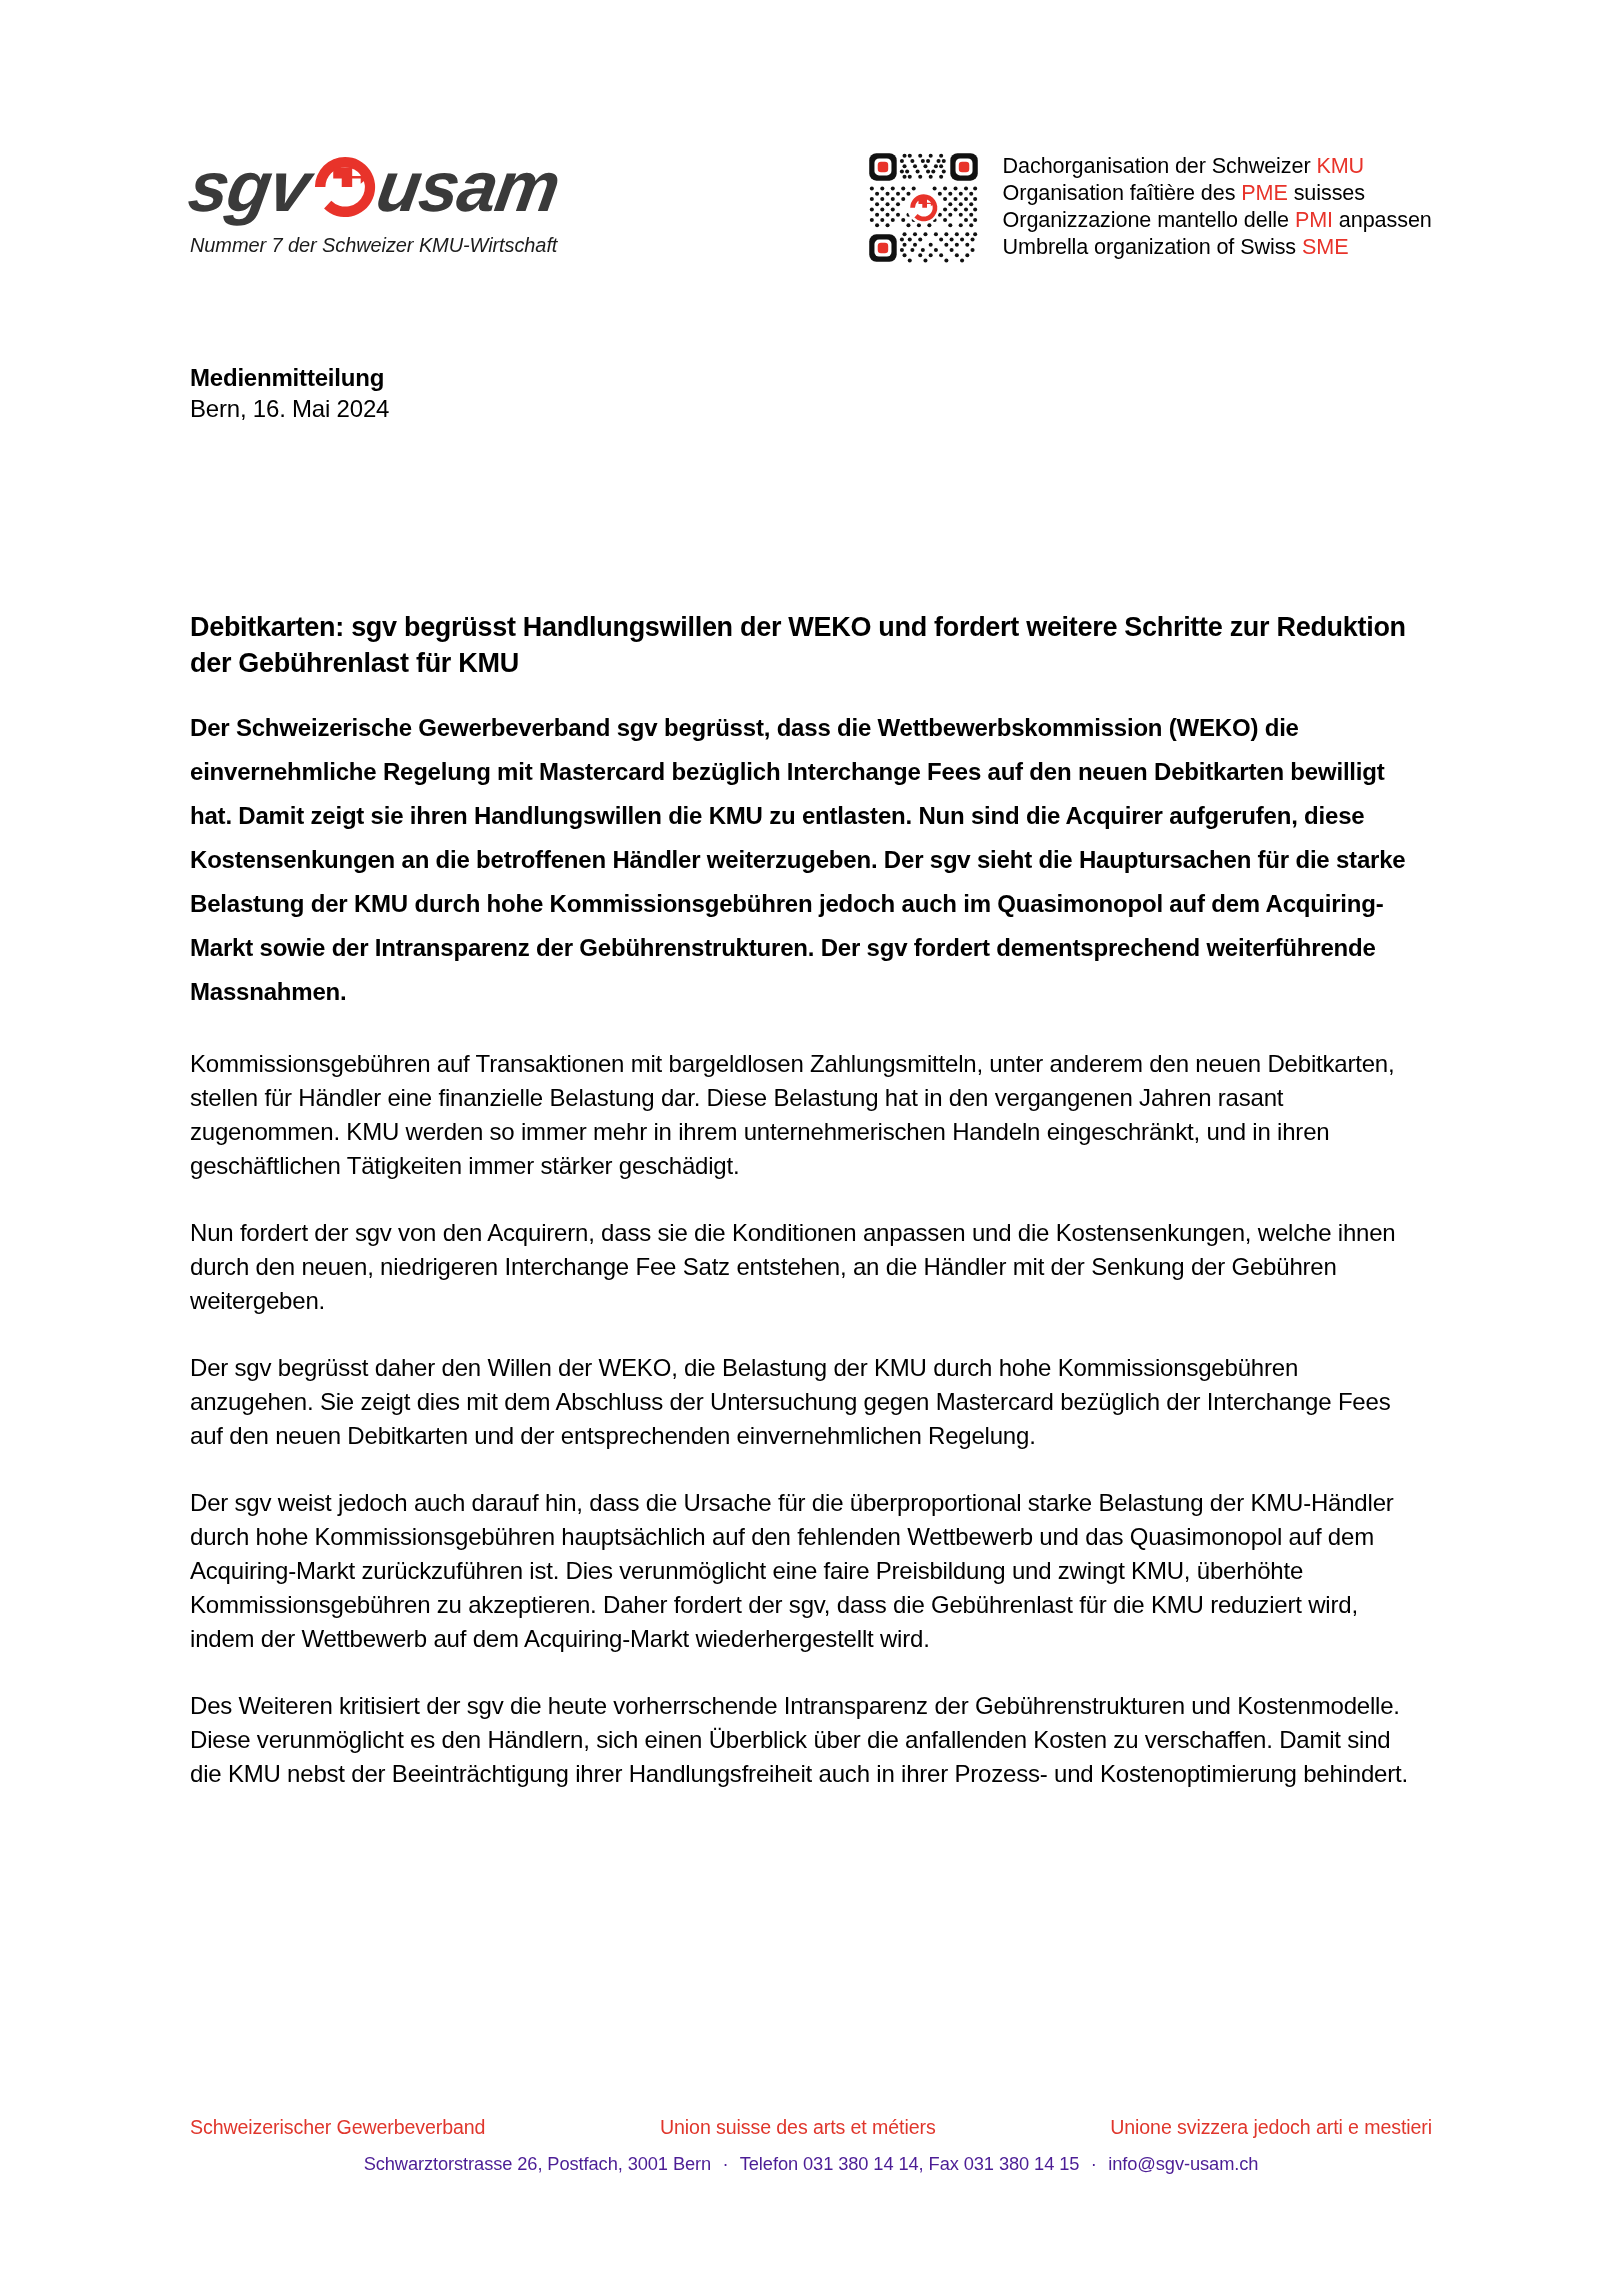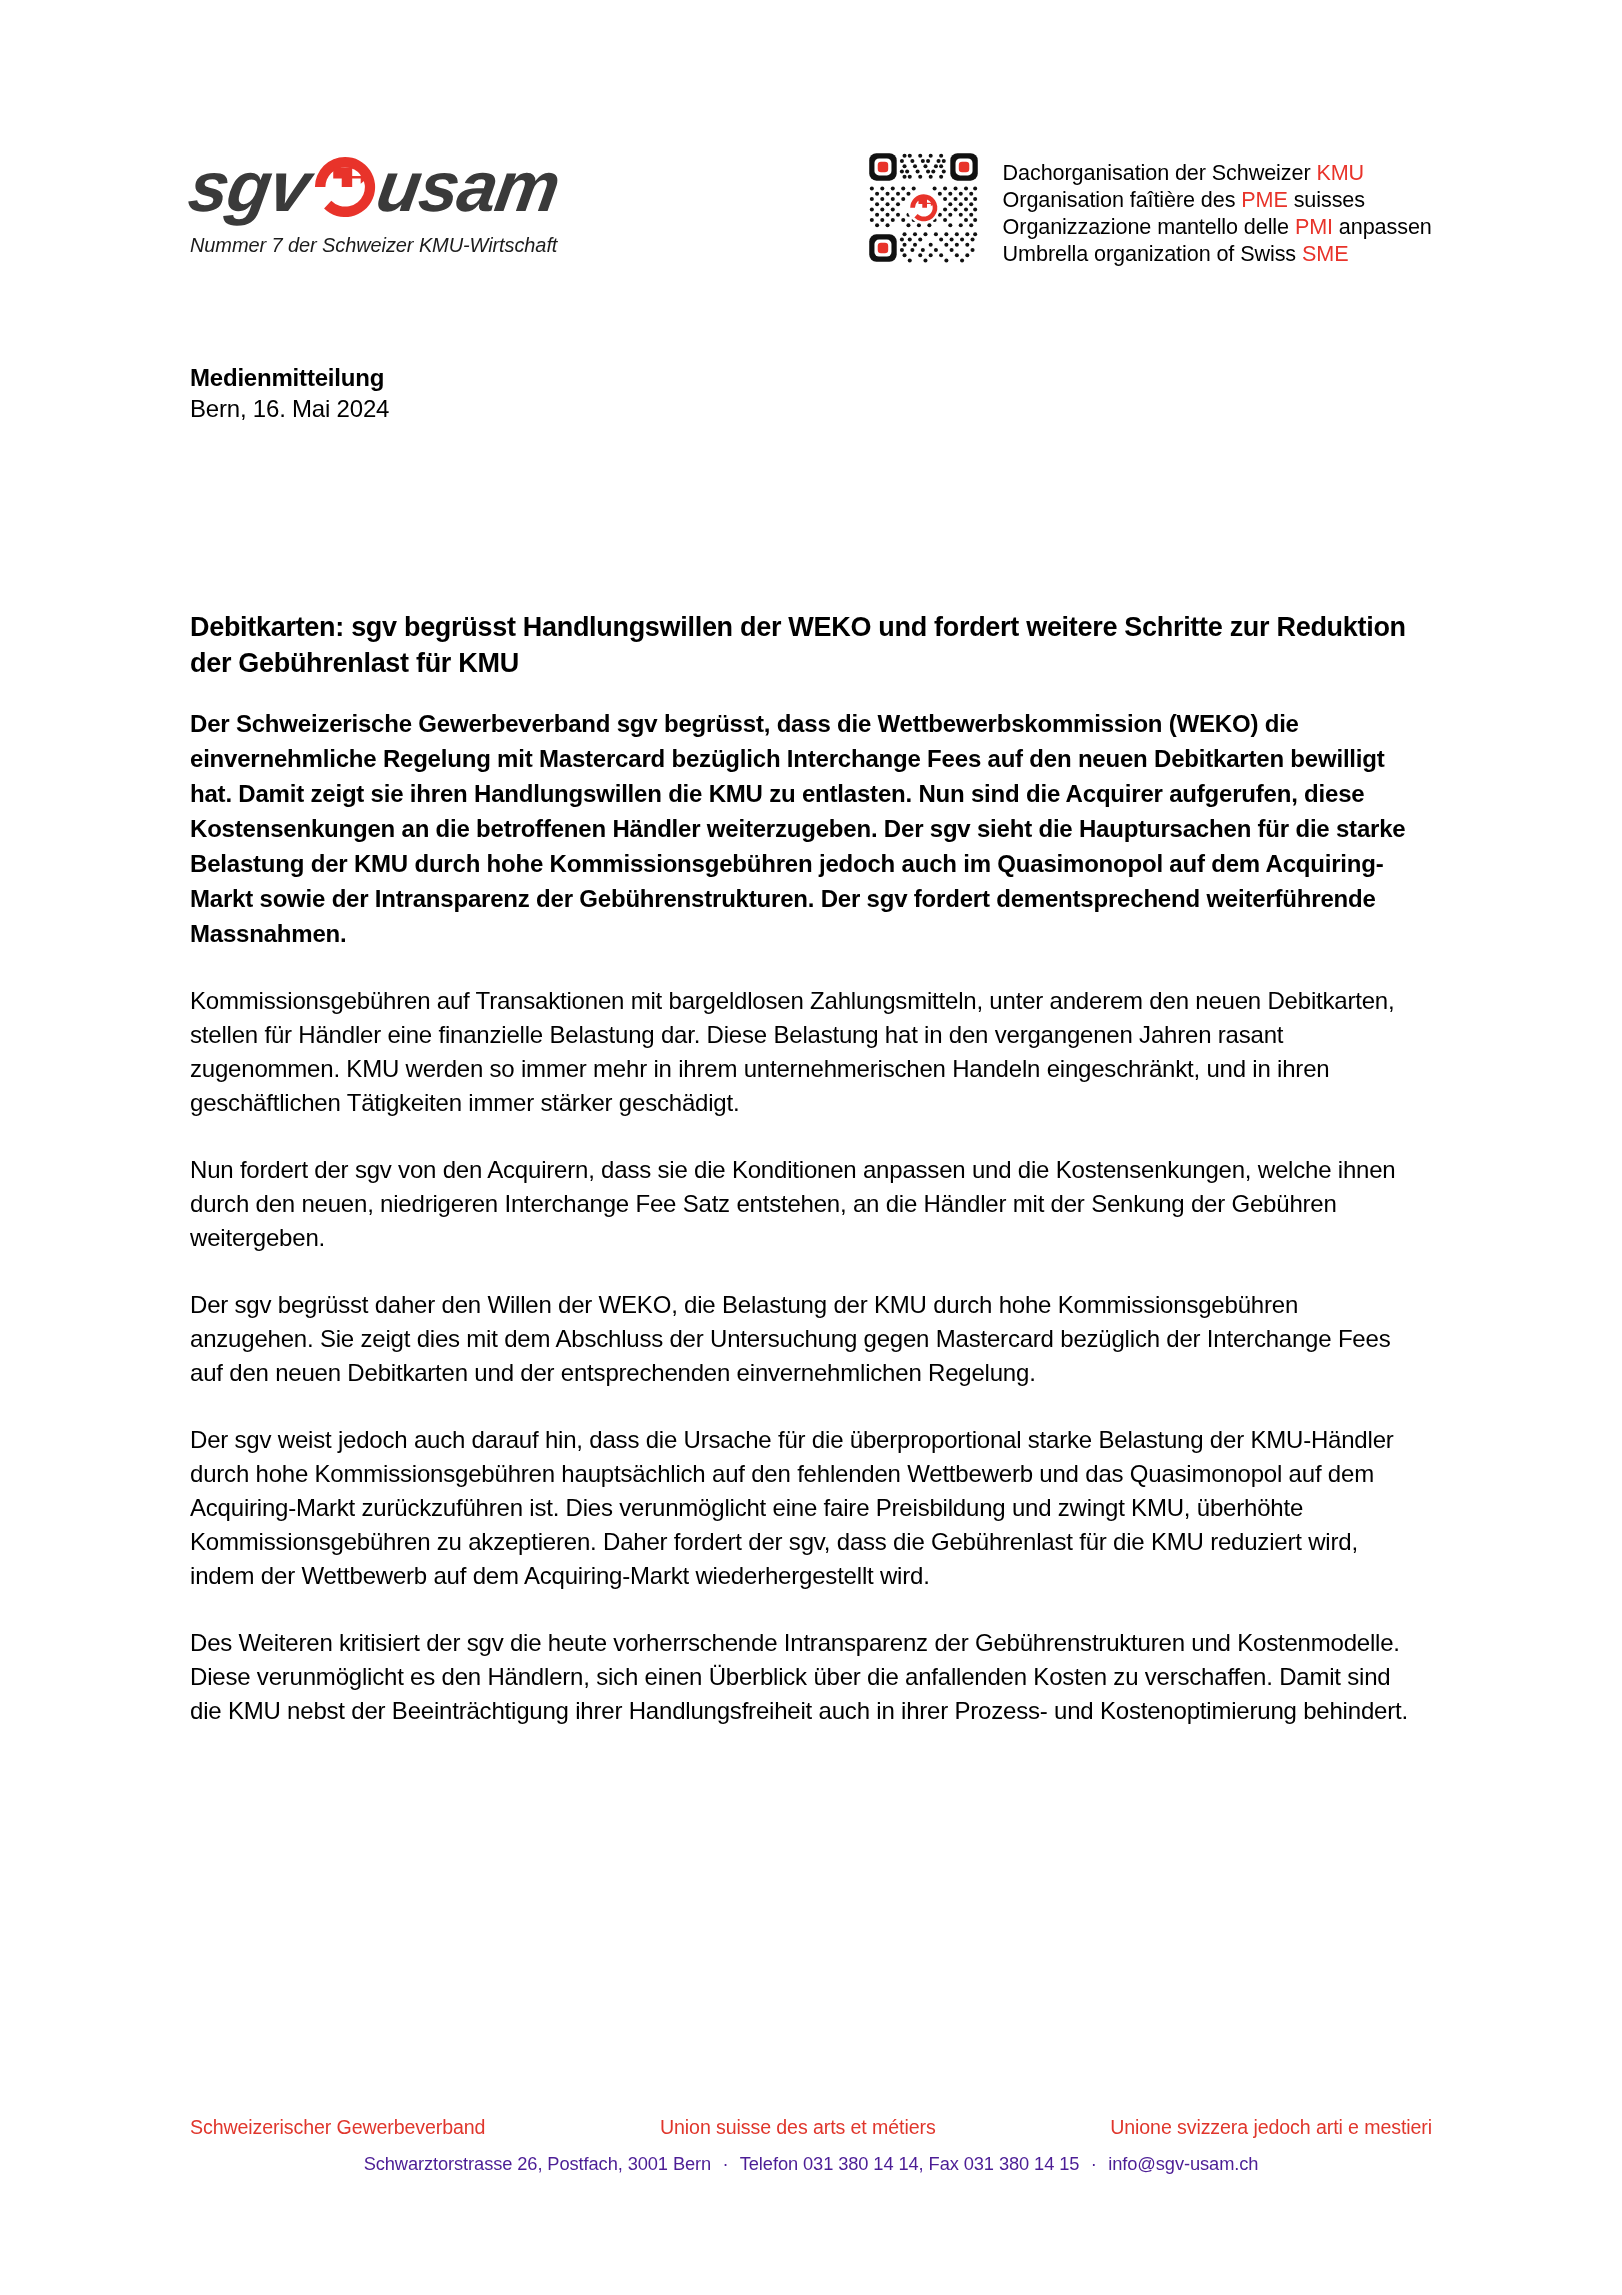--- a/index.html
+++ b/index.html
@@ -69,21 +69,21 @@
     letter-spacing: -0.1px;
     white-space: nowrap;
   }
 
   
   .brand-strap {
     position: absolute;
     top: 1.3px;
     left: 674px;
     display: flex;
-    align-items: flex-end;
+    align-items: flex-start;
   }
   .qr-wrap {
     width: 119px;
     height: 119px;
     flex: 0 0 auto;
     position: relative;
   }
   .qr-wrap svg { display: block; width: 119px; height: 119px; }
   .strap-lines {
     margin-left: 19.6px;
@@ -126,21 +126,21 @@
   .article-title {
     font-size: 27px;
     font-weight: bold;
     line-height: 36px;
     letter-spacing: -0.3px;
     margin: 0 0 25px 0;
   }
   .lead {
     font-size: 24px;
     font-weight: bold;
-    line-height: 35px;
+    line-height: 44px;
     letter-spacing: -0.2px;
     margin: 0 0 33px 0;
   }
   .para {
     font-size: 24px;
     line-height: 34px;
     letter-spacing: -0.2px;
     margin: 0 0 33px 0;
   }
 

